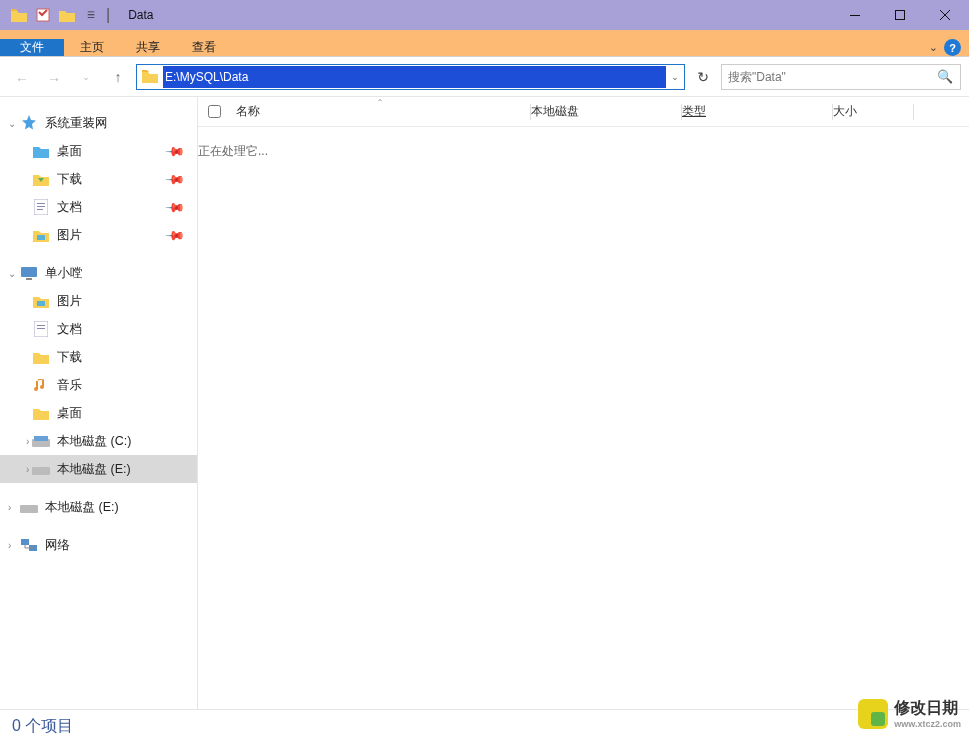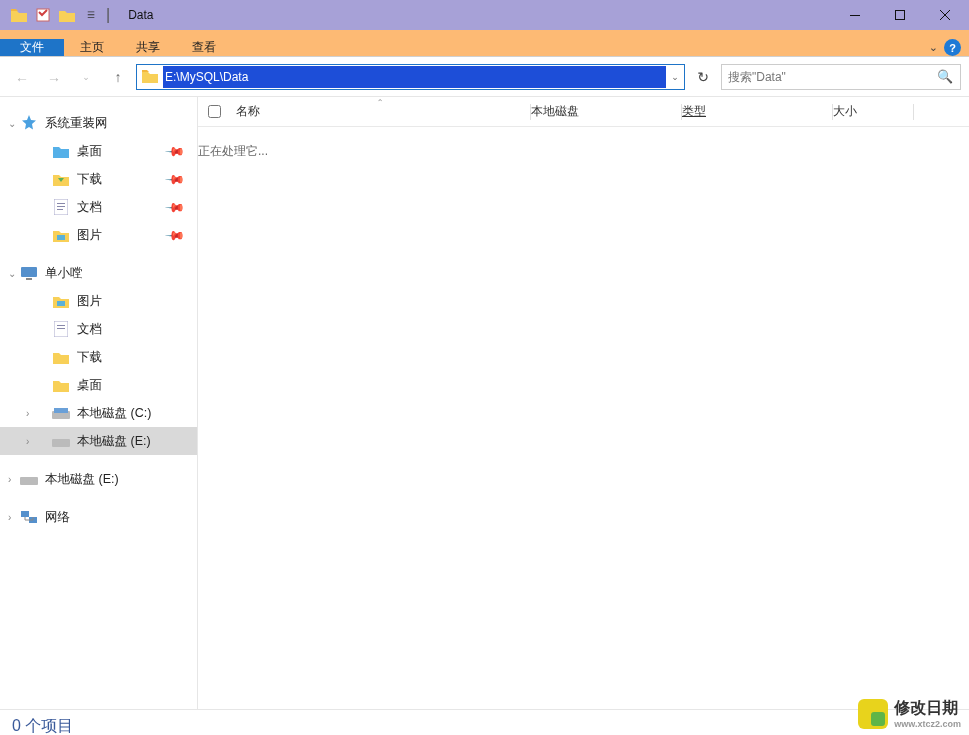--- a/index.html
+++ b/index.html
@@ -28,21 +28,21 @@
 .addr-input::selection { background: #0078d7; color: #fff; }
 .addr-drop { width: 18px; display: flex; align-items: center; justify-content: center; color: #666; font-size: 9px; }
 .refresh-btn { width: 28px; height: 26px; display: flex; align-items: center; justify-content: center; color: #444; font-size: 14px; border: 1px solid transparent; }
 .searchbox { width: 240px; height: 26px; border: 1px solid #ccc; display: flex; align-items: center; padding: 0 6px; }
 .searchbox input { flex: 1; border: none; outline: none; font-size: 12px; color: #333; }
 .searchbox input::placeholder { color: #777; }
 
 .body-area { display: flex; height: calc(735px - 30px - 26px - 1px - 40px - 26px); }
 .sidebar { width: 198px; border-right: 1px solid #e6e6e6; padding-top: 12px; overflow-y: auto; }
 .nav-item { height: 28px; display: flex; align-items: center; font-size: 12.5px; color: #222; padding-left: 20px; position: relative; gap: 7px; }
-.nav-item.child { padding-left: 52px; }
+.nav-item.child { padding-left: 32px; }
 .nav-item.selected { background: #d9d9d9; }
 .nav-item .pin { position: absolute; right: 14px; color: #888; font-size: 13px; transform: rotate(45deg); }
 .nav-sep { height: 10px; }
 .tree-arrow { width: 10px; color: #888; font-size: 10px; position: absolute; left: 8px; }
 .tree-arrow.child { left: 26px; }
 .icon-box { width: 18px; height: 18px; display: inline-flex; align-items: center; justify-content: center; }
 
 .content { flex: 1; display: flex; flex-direction: column; }
 .col-headers { height: 30px; display: flex; align-items: center; border-bottom: 1px solid #e9e9e9; font-size: 12px; color: #333; }
 .col-check { width: 32px; display: flex; justify-content: center; }
@@ -234,20 +234,28 @@
     <div class="nav-item child">
       <span class="icon-box">
           <svg class="folder-svg" viewBox="0 0 16 13">
             <path fill="#f8d058" d="M0 2h6l2 2h8v9H0z"></path>
           </svg>
         </span>
       <span>下载</span>
     </div>
     <div class="nav-item child">
       <span class="icon-box">
+          <svg width="14" height="16" viewBox="0 0 14 16">
+            <path fill="#e89030" d="M4 2v10a2 2 0 11-2-2V4l8-2v8a2 2 0 11-2-2V2z"></path>
+          </svg>
+        </span>
+      <span>音乐</span>
+    </div>
+    <div class="nav-item child">
+      <span class="icon-box">
           <svg class="folder-svg" viewBox="0 0 16 13">
             <path fill="#f8d058" d="M0 2h6l2 2h8v9H0z"></path>
           </svg>
         </span>
       <span>桌面</span>
     </div>
     <div class="nav-item child">
       <span class="tree-arrow child">›</span>
       <span class="icon-box">
           <svg class="disk-svg" viewBox="0 0 18 12">

